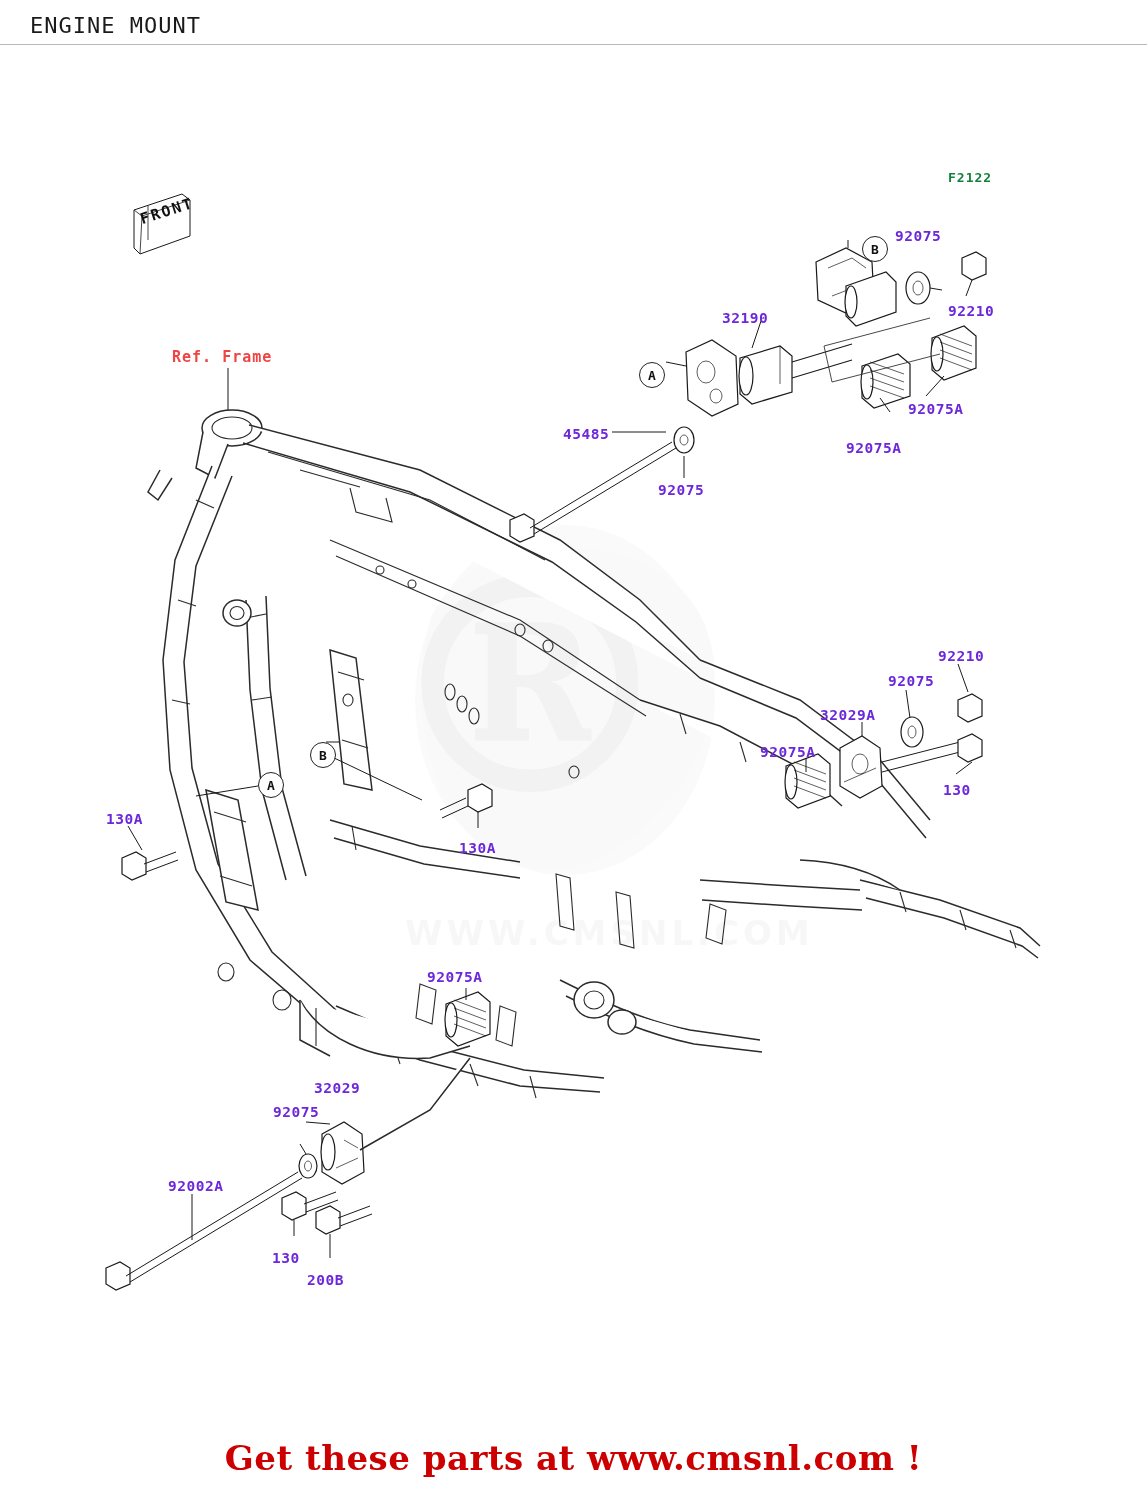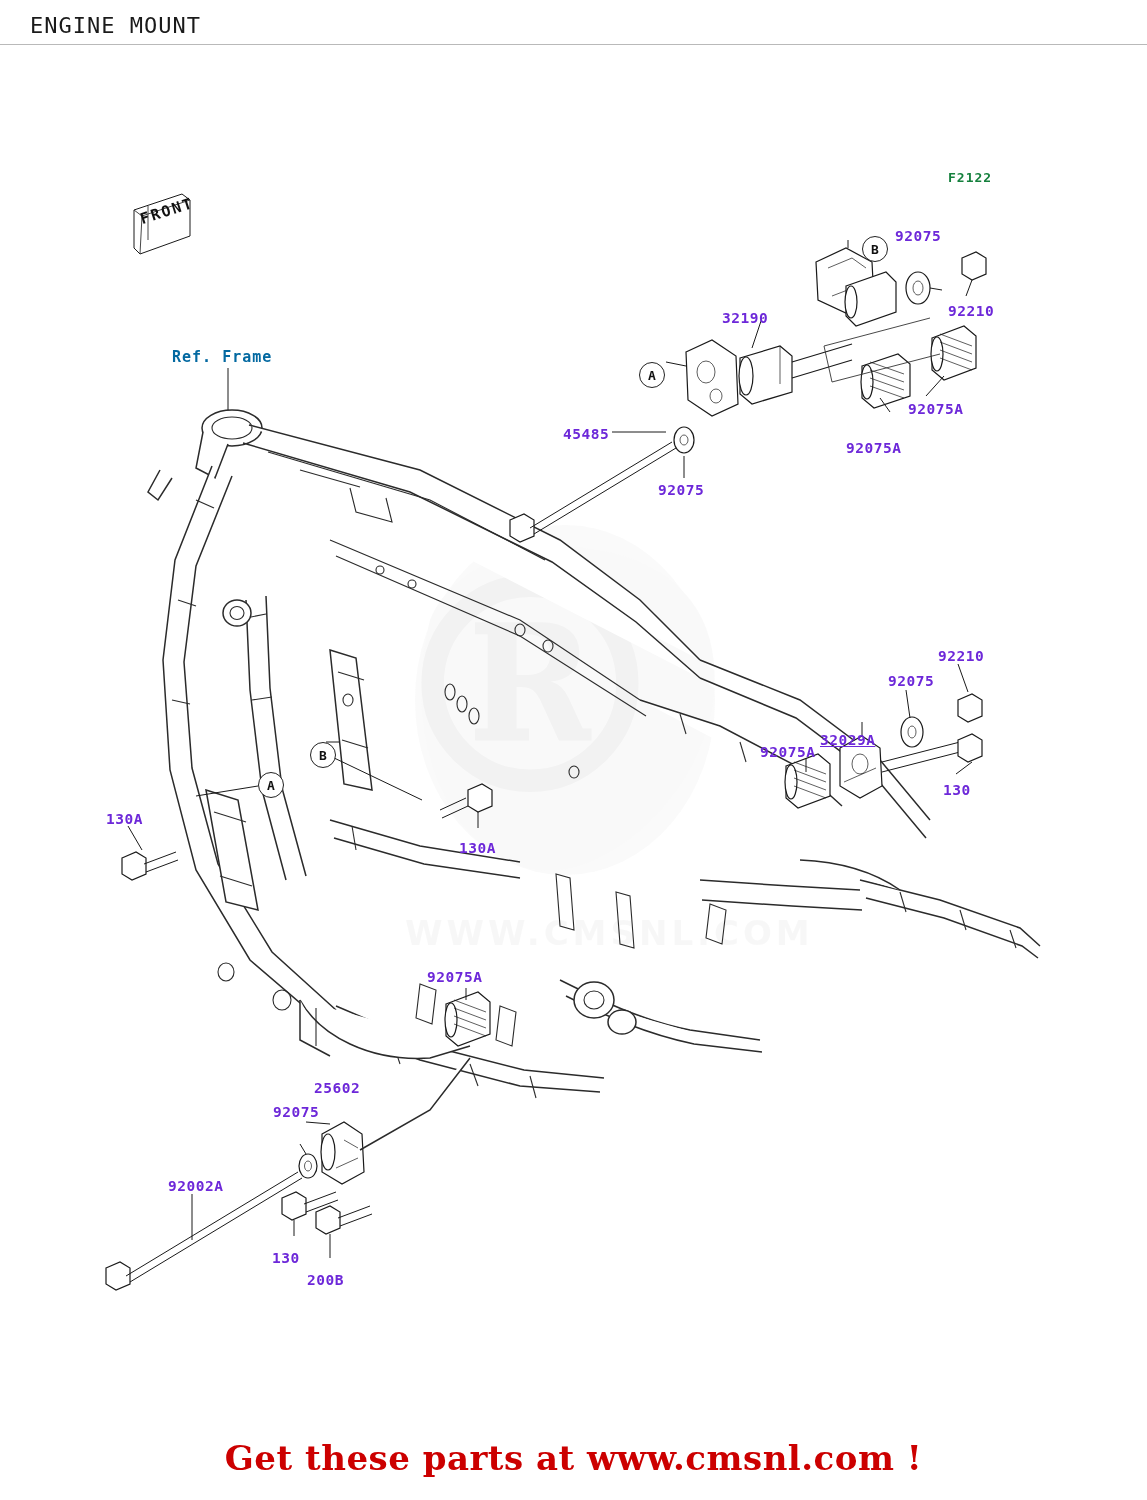--- a/index.html
+++ b/index.html
@@ -68,21 +68,21 @@
     font-weight: bold;
     color: #6d28d9;
     white-space: nowrap;
     letter-spacing: 0.5px;
   }
   .reflabel {
     position: absolute;
     font-family: "DejaVu Sans Mono", monospace;
     font-size: 15px;
     font-weight: bold;
-    color: #0369a1;
+    color: #ef4444;
     white-space: nowrap;
     letter-spacing: 1px;
   }
   
   .callout {
     position: absolute;
     width: 26px;
     height: 26px;
     border: 1.4px solid #222;
     border-radius: 50%;
@@ -419,27 +419,27 @@
 
   <div class="plabel" style="left:895px; top:228px;">92075</div>
   <div class="plabel" style="left:948px; top:303px;">92210</div>
   <div class="plabel" style="left:722px; top:310px;">32190</div>
   <div class="plabel" style="left:908px; top:401px;">92075A</div>
   <div class="plabel" style="left:846px; top:440px;">92075A</div>
   <div class="plabel" style="left:563px; top:426px;">45485</div>
   <div class="plabel" style="left:658px; top:482px;">92075</div>
   <div class="plabel" style="left:938px; top:648px;">92210</div>
   <div class="plabel" style="left:888px; top:673px;">92075</div>
-  <div class="plabel" style="left:820px; top:732px;text-decoration:underline;">32029A</div>
+  <div class="plabel" style="left:820px; top:707px;">32029A</div>
   <div class="plabel" style="left:760px; top:744px;">92075A</div>
   <div class="plabel" style="left:943px; top:782px;">130</div>
   <div class="plabel" style="left:106px; top:811px;">130A</div>
   <div class="plabel" style="left:459px; top:840px;">130A</div>
   <div class="plabel" style="left:427px; top:969px;">92075A</div>
-  <div class="plabel" style="left:314px; top:1080px;">25602</div>
+  <div class="plabel" style="left:314px; top:1080px;">32029</div>
   <div class="plabel" style="left:273px; top:1104px;">92075</div>
   <div class="plabel" style="left:152px; top:1178px;margin-left:16px;">92002A</div>
   <div class="plabel" style="left:272px; top:1250px;">130</div>
   <div class="plabel" style="left:307px; top:1272px;">200B</div>
 
   <div class="callout" style="left:639px; top:362px;">A</div>
   <div class="callout" style="left:862px; top:236px;">B</div>
   <div class="callout" style="left:310px; top:742px;">B</div>
   <div class="callout" style="left:258px; top:772px;">A</div>
 

